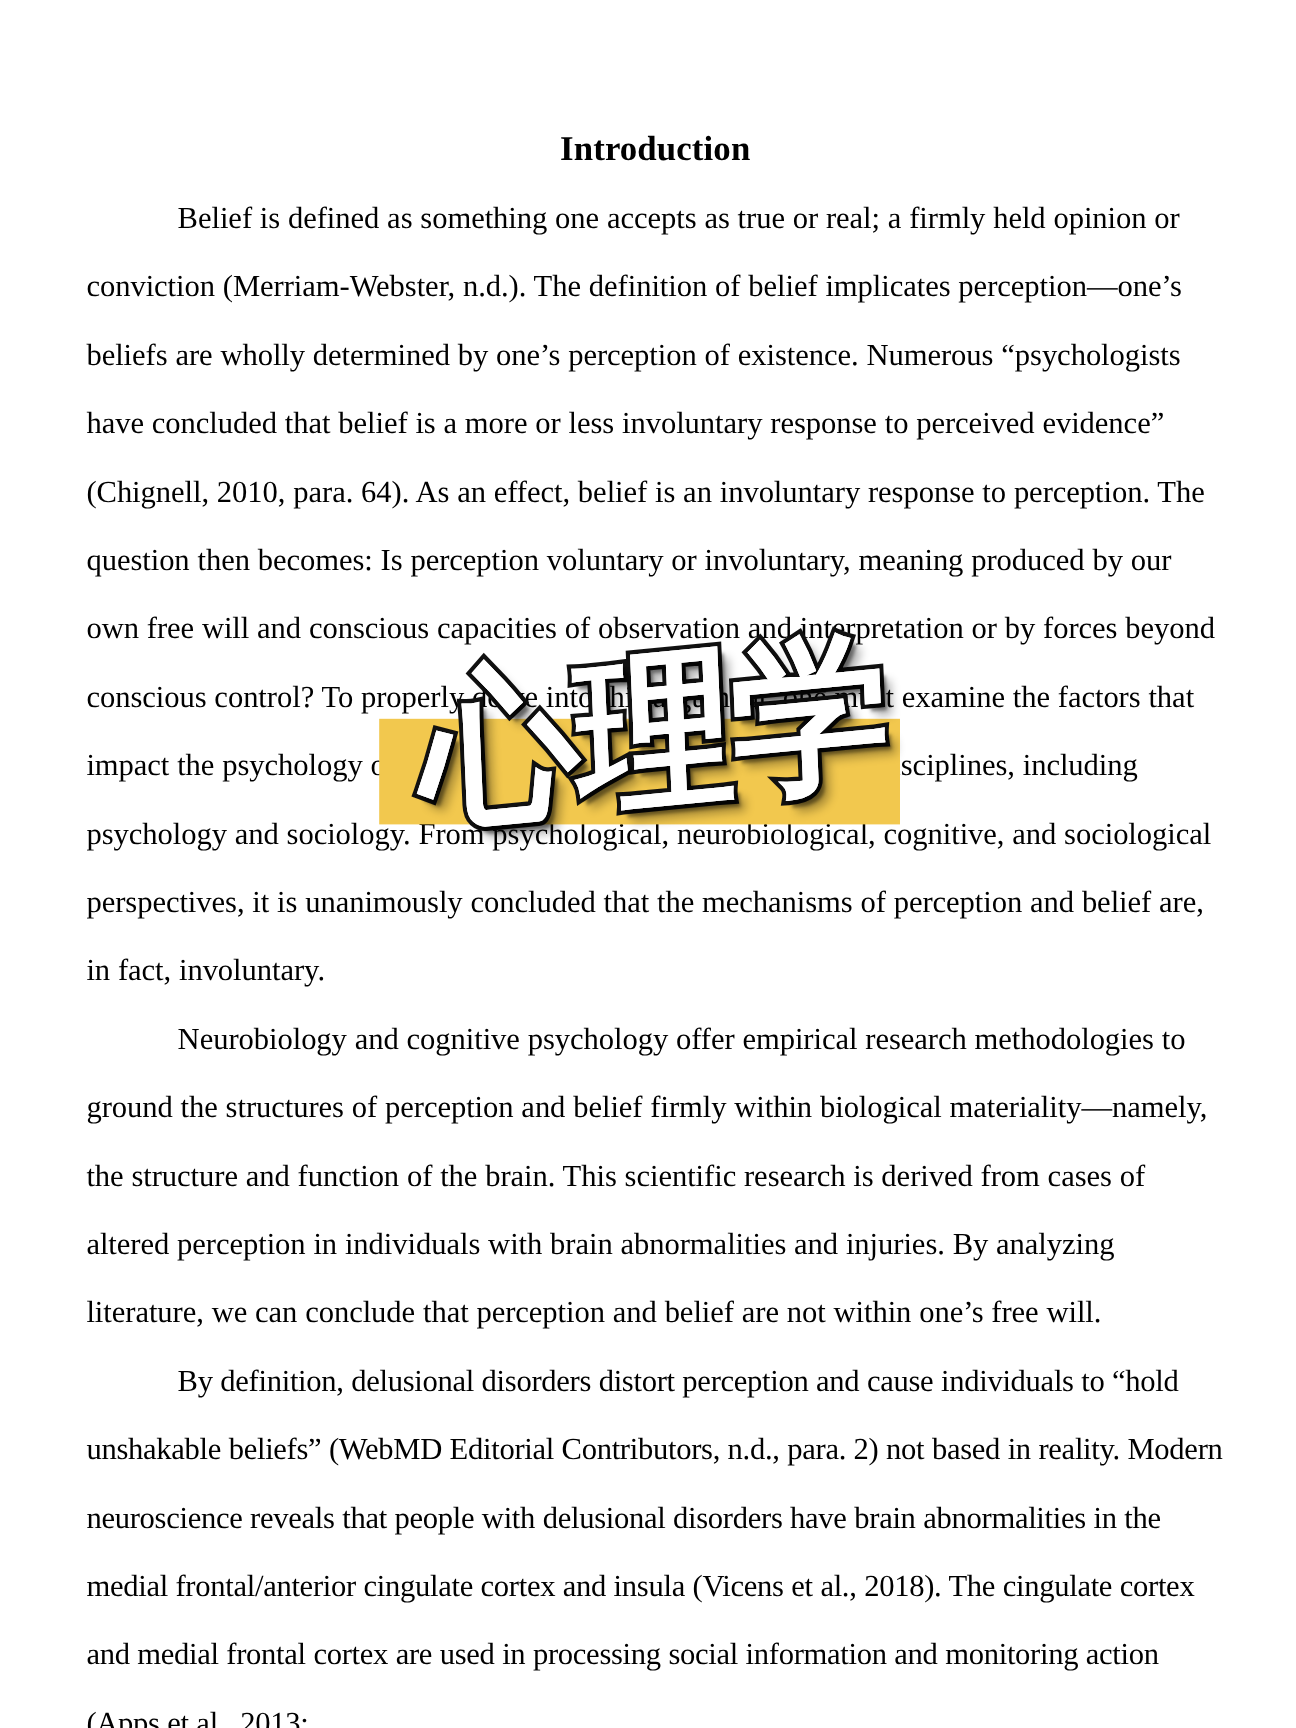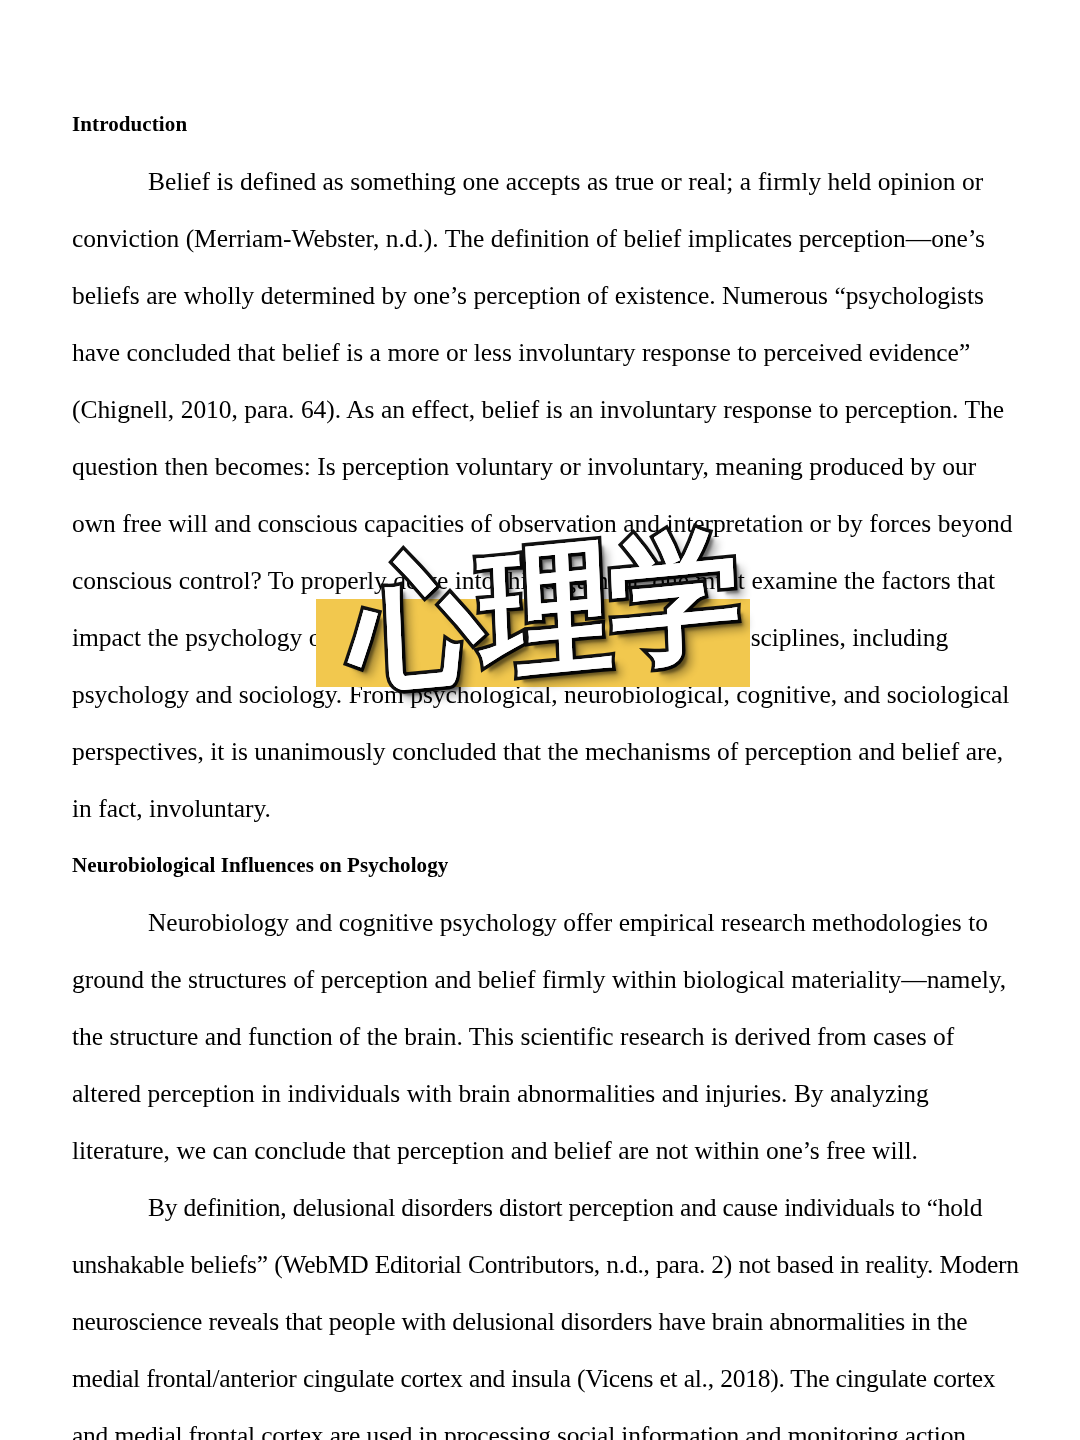--- a/index.html
+++ b/index.html
@@ -27,23 +27,23 @@
   }
 
   #content {
     position: absolute;
     left: 72px;
     top: 96px;
     width: 948px;
   }
 
   .heading {
-    font-size: 21px;
+    font-size: 29px;
     font-weight: bold;
-    text-align: left;
+    text-align: center;
     line-height: 57px;
     margin: 0 0 0 0;
     letter-spacing: 0.1px;
   }
 
   .para {
     font-size: 25.5px;
     font-weight: normal;
     line-height: 57px;
     text-align: left;
@@ -116,21 +116,20 @@
 <body>
 
 <div id="page">
 
   <div id="content">
 
     <h1 class="heading">Introduction</h1>
 
     <p class="para">Belief is defined as something one accepts as true or real; a firmly held opinion or conviction (Merriam-Webster, n.d.). The definition of belief implicates perception—one’s beliefs are wholly determined by one’s perception of existence. Numerous “psychologists have concluded that belief is a more or less involuntary response to perceived evidence” (Chignell, 2010, para. 64). As an effect, belief is an involuntary response to perception. The question then becomes: Is perception voluntary or involuntary, meaning produced by our own free will and conscious capacities of observation and interpretation or by forces beyond conscious control? To properly delve into this argument, one must examine the factors that impact the psychology of human perception from a multitude of disciplines, including psychology and sociology. From psychological, neurobiological, cognitive, and sociological perspectives, it is unanimously concluded that the mechanisms of perception and belief are, in fact, involuntary.</p>
 
-    <h2 class="heading">Neurobiological Influences on Psychology</h2>
 
     <p class="para">Neurobiology and cognitive psychology offer empirical research methodologies to ground the structures of perception and belief firmly within biological materiality—namely, the structure and function of the brain. This scientific research is derived from cases of altered perception in individuals with brain abnormalities and injuries. By analyzing literature, we can conclude that perception and belief are not within one’s free will.</p>
 
     <p class="para tight">By definition, delusional disorders distort perception and cause individuals to “hold unshakable beliefs” (WebMD Editorial Contributors, n.d., para. 2) not based in reality. Modern neuroscience reveals that people with delusional disorders have brain abnormalities in the medial frontal/anterior cingulate cortex and insula (Vicens et al., 2018). The cingulate cortex and medial frontal cortex are used in processing social information and monitoring action (Apps et al., 2013;</p>
 
   </div>
 
   <div id="watermark">
     <div id="wm-highlight"></div>
     <div id="wm-text">

